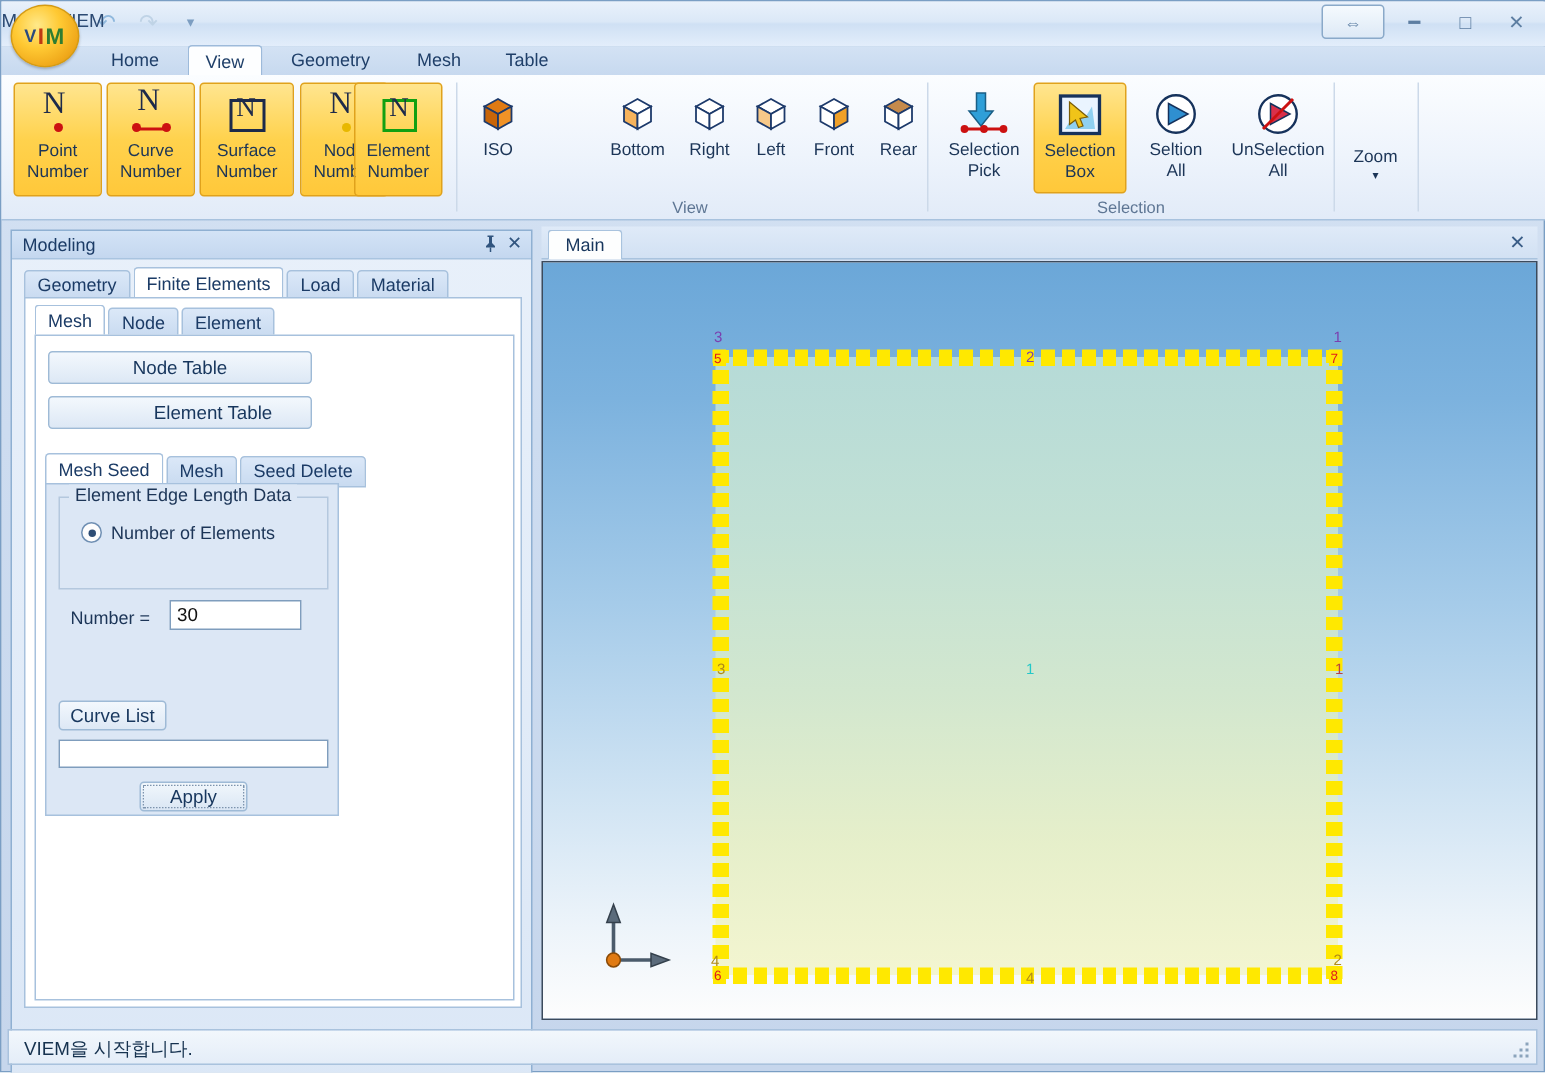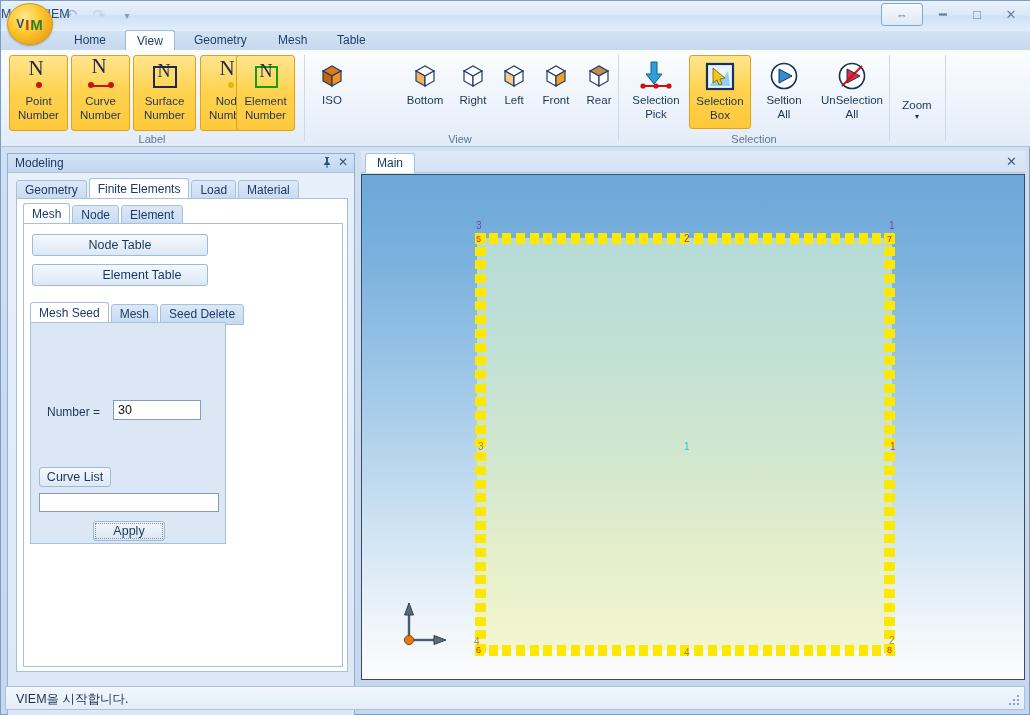--- a/index.html
+++ b/index.html
@@ -340,21 +340,20 @@
         <div class="rbtn-ic">
           <div class="n-icon" style="width:28px;">
             <span style="position:absolute; left:3px; top:4px; width:23px; height:22px; border:2px solid #12a012; box-sizing:border-box;"></span>
             <span class="n-glyph" style="left:8px; top:3px; font-size:18px;">N</span>
           </div>
         </div>
         <div class="rbtn-lbl">Element</div>
         <div class="rbtn-lbl">Number</div>
       </div>
 
-      <div class="rgroup-label">Label</div>
     </div>
     <div class="rgroup-sep" style="left:303px;"></div>
 
     <div class="rgroup" style="left:306px; width:306px;">
 
       <div class="rbtn" style="left:4px; width:42px; height:72px;">
         <div class="rbtn-ic">
           <svg class="cube" viewBox="0 0 26 26">
               <g stroke="#1d3a6b" stroke-width="1.2" fill="none">
             <polygon points="4,8 13,3 22,8 13,13" fill="#e07a12"></polygon>
@@ -533,20 +532,29 @@
         <div class="panelbtn" style="left:8px; top:40px; width:176px; height:22px;padding-left:44px;">Element Table</div>
 
         <div class="tabrow" style="left:6px; top:78px;">
           <div class="tabitem active">Mesh Seed</div>
           <div class="tabitem">Mesh</div>
           <div class="tabitem">Seed Delete</div>
         </div>
 
         <div class="tabpane" style="left:6px; top:98px; width:196px; height:222px; background:#dce7f5;">
 
+          <div class="groupbox" style="left:8px; top:8px; width:180px; height:62px; background:#dce7f5;">
+            <div class="gb-title" style="left:6px; top:-9px; background:#dce7f5; padding:0 4px;">Element Edge Length Data</div>
+            <div class="radio-row" style="left:14px; top:16px;">
+              <span class="radio">
+                  <i></i>
+                </span>
+              <span>Number of Elements</span>
+            </div>
+          </div>
 
           <div class="lbl" style="left:16px; top:82px;">Number =</div>
           <div class="txtinput" style="left:82px; top:77px; width:88px; height:20px;">30</div>
 
           <div class="panelbtn" style="left:8px; top:144px; width:72px; height:20px;">Curve List</div>
           <div class="txtinput" style="left:8px; top:170px; width:180px; height:19px;"></div>
 
           <div class="applybtn" style="left:62px; top:198px; width:72px; height:20px;">Apply</div>
         </div>
 

